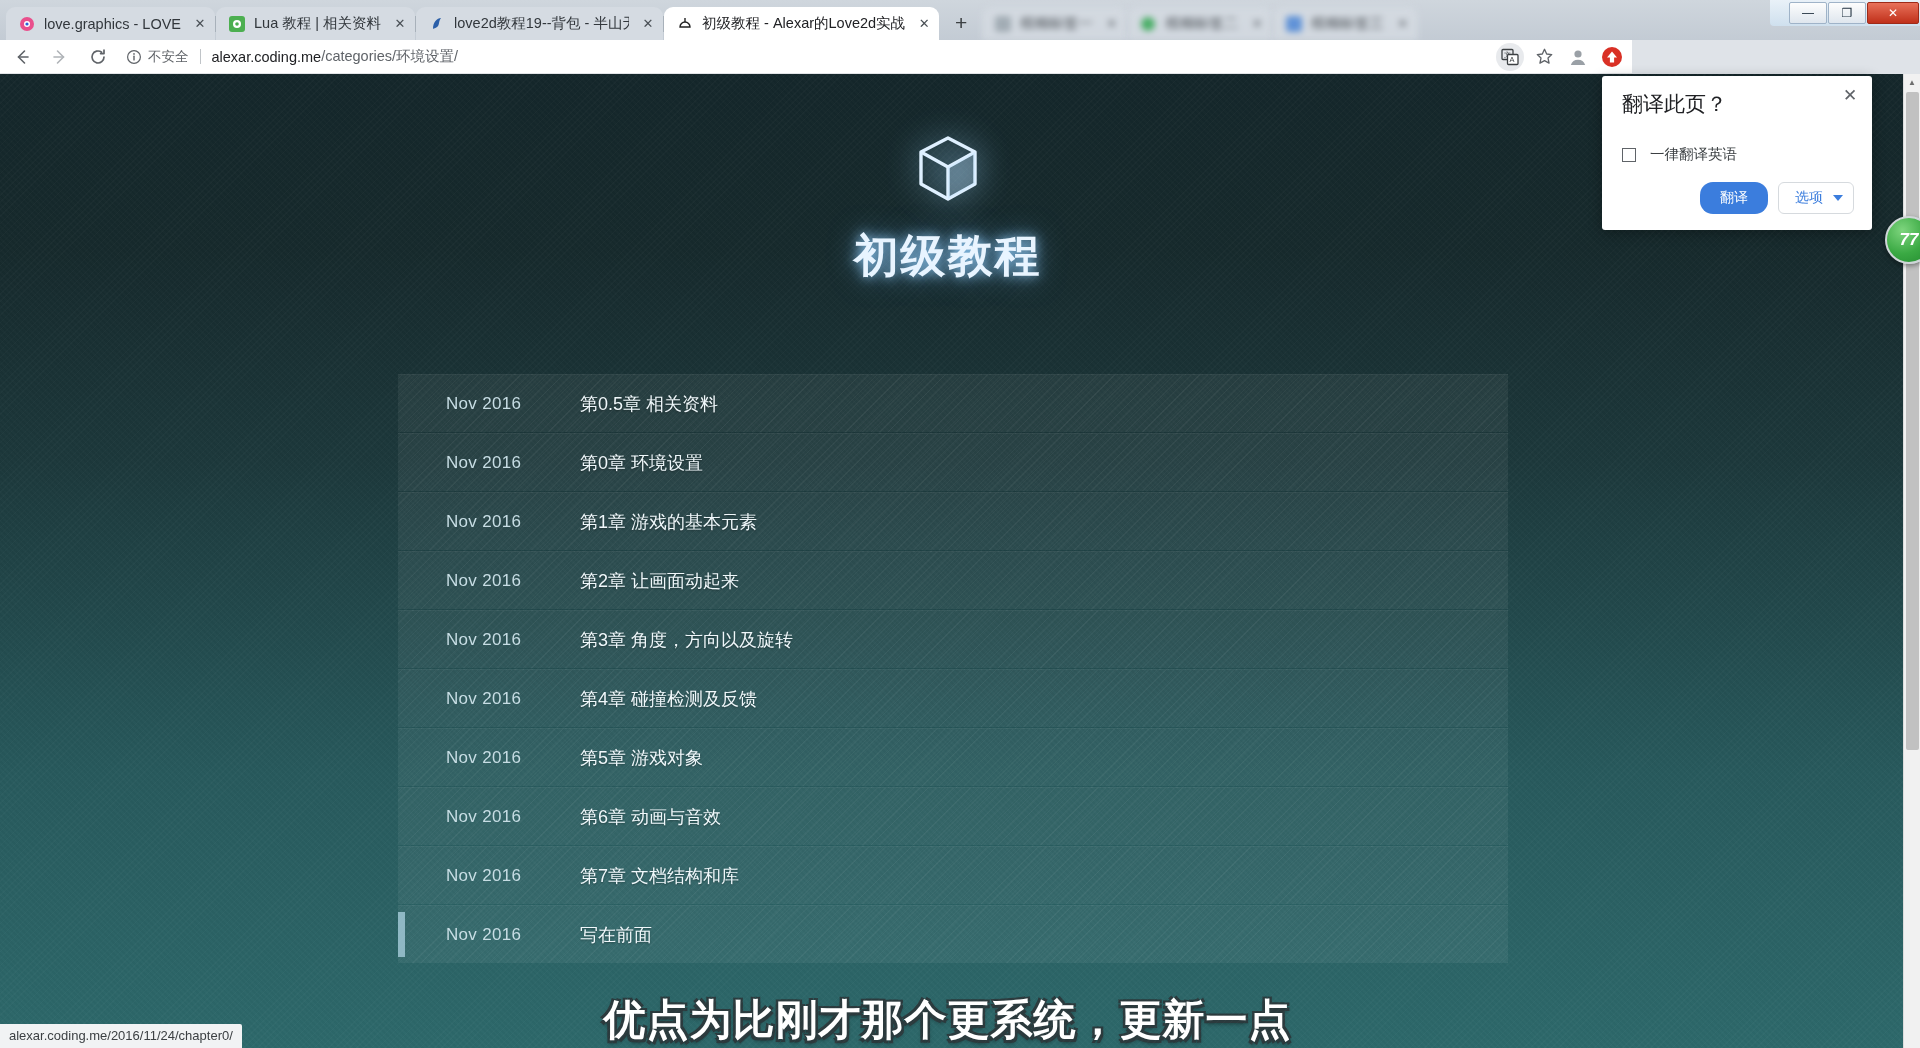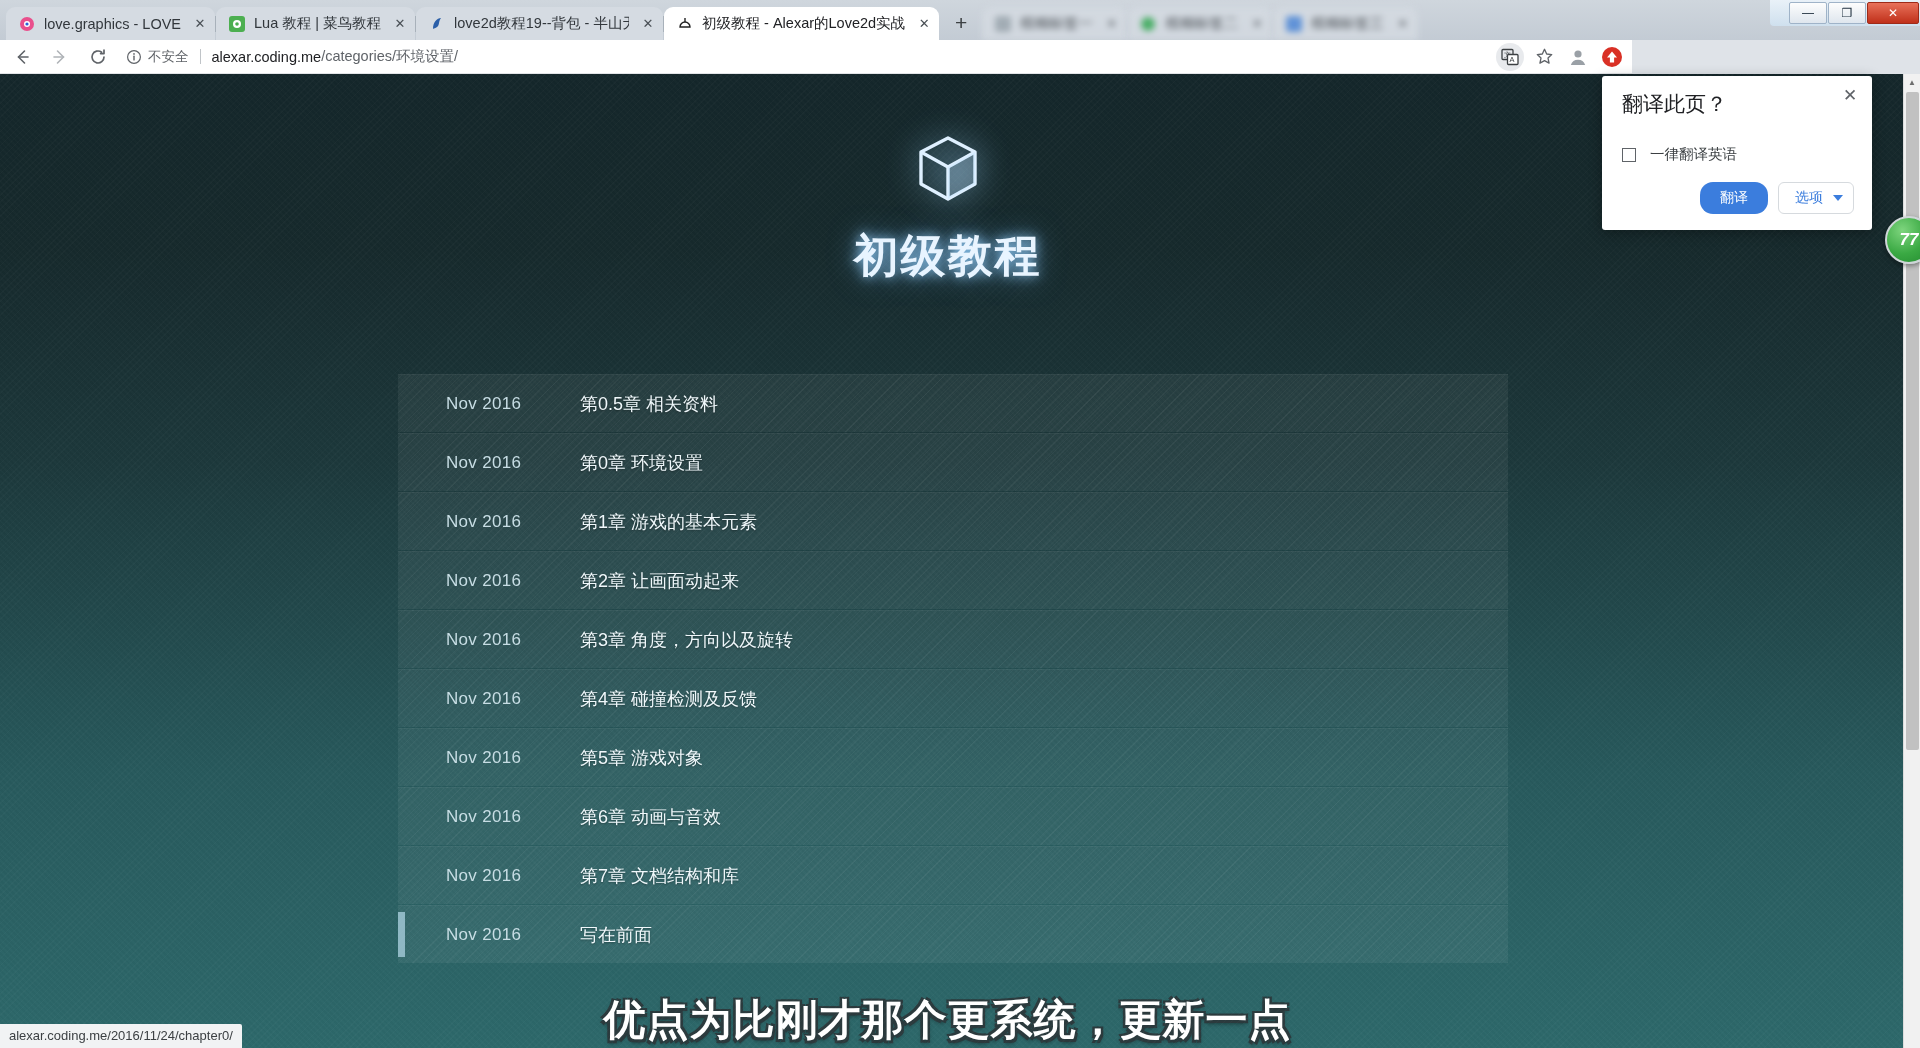--- a/index.html
+++ b/index.html
@@ -264,21 +264,21 @@
     </div>
 
     <div class="tab">
       <span class="fav">
         <svg width="16" height="16" viewBox="0 0 16 16">
             <rect width="16" height="16" rx="3" fill="#4caf50"></rect>
             <circle cx="8" cy="8" r="4" fill="#fff"></circle>
             <circle cx="8" cy="8" r="1.8" fill="#4caf50"></circle>
           </svg>
       </span>
-      <span class="ttl">Lua 教程 | 菜鸟教程</span>
+      <span class="ttl">Lua 教程 | 相关资料</span>
       <span class="tclose">✕</span>
       <span class="tsep"></span>
     </div>
 
     <div class="tab">
       <span class="fav">
         <svg width="16" height="16" viewBox="0 0 16 16">
             <path d="M4 13 C4 6 8 2 12 2 C9 6 11 9 8 11 C6.5 12 5 12.5 4 13Z" fill="#2b5fa8"></path>
           </svg>
       </span>

